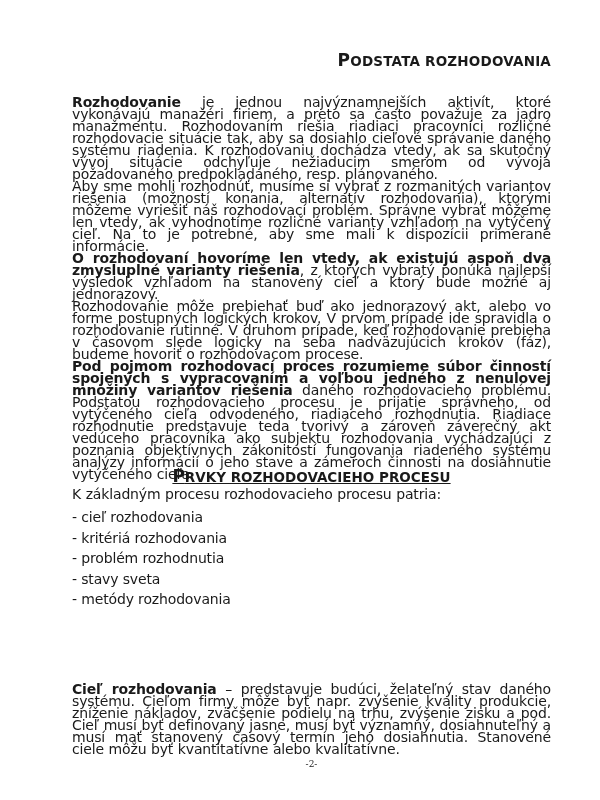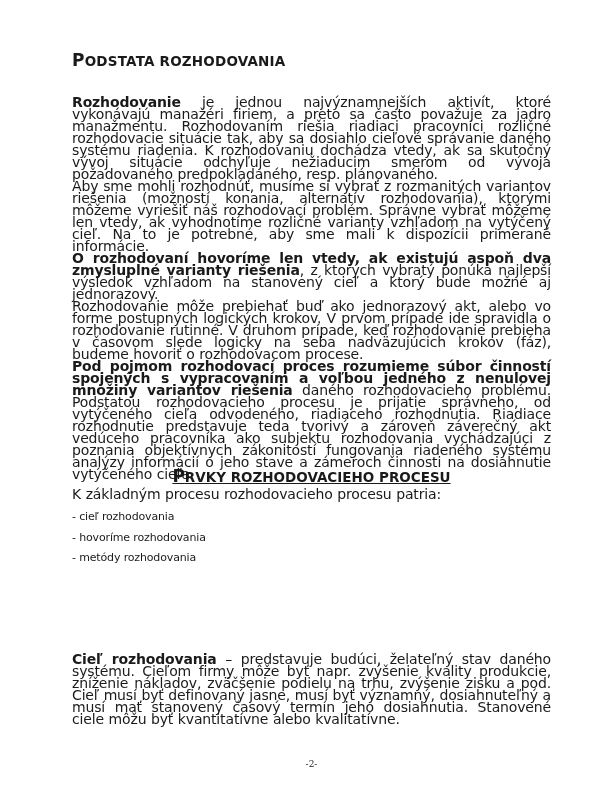--- a/index.html
+++ b/index.html
@@ -4,38 +4,38 @@
 <style>
   html, body { margin: 0; padding: 0; background: #ffffff; }
   body { width: 600px; height: 800px; overflow: hidden; position: relative; }
   .page {
     position: absolute; left: 72px; top: 0; width: 479px;
     font-family: "DejaVu Sans", sans-serif;
     color: #1a1a1a;
   }
   .h1 {
     position: absolute; left: 0; width: 479px; top: 50px;
-    text-align: left; font-weight: bold; font-size: 13.5px; letter-spacing: 0.2px;
+    text-align: right; font-weight: bold; font-size: 13.5px; letter-spacing: 0.2px;
   }
   .h1 .cap { font-size: 17px; }
   .p {
     font-size: 14px; line-height: 12px; text-align: justify;
     margin: 0; word-spacing: 0.3px; letter-spacing: -0.15px;
   }
   .b { font-weight: bold; }
   #block1 { position: absolute; top: 96px; left: 0; width: 479px; }
   .h2 {
     position: absolute; left: 0; width: 479px; top: 466px;
     text-align: center; font-weight: bold; font-size: 13.5px; text-decoration: underline;
   }
   .h2 .cap { font-size: 17px; }
   #intro2 { position: absolute; top: 488px; left: 0; width: 479px; }
   .list { position: absolute; top: 507px; left: 0; margin: 0; padding: 0; list-style: none; }
-  .list li { font-size: 11px; line-height: 20.6px; letter-spacing: -0.15px; }
-  #block3 { position: absolute; top: 653px; left: 0; width: 479px; }
+  .list li { font-size: 14px; line-height: 20.6px; letter-spacing: -0.15px; }
+  #block3 { position: absolute; top: 683px; left: 0; width: 479px; }
   .pagenum {
     position: absolute; top: 759px; left: 0; width: 479px; text-align: center;
     font-family: "DejaVu Serif", serif; font-size: 9px;
   }
 </style>
 </head>
 <body>
 
 <div class="page">
 
@@ -54,21 +54,23 @@
   <div class="h2">
     <span class="cap">P</span><span>RVKY ROZHODOVACIEHO PROCESU</span>
   </div>
 
   <div id="intro2">
     <p class="p">K základným procesu rozhodovacieho procesu patria:</p>
   </div>
 
   <ul class="list">
     <li>- cieľ rozhodovania</li>
-    <li>- hovoríme rozhodovania</li>
+    <li>- kritériá rozhodovania</li>
+    <li>- problém rozhodnutia</li>
+    <li>- stavy sveta</li>
     <li>- metódy rozhodovania</li>
   </ul>
 
   <div id="block3">
     <p class="p"><span class="b">Cieľ rozhodovania</span><span> – predstavuje budúci, želateľný stav daného systému. Cieľom firmy môže byť napr. zvýšenie kvality produkcie, zníženie nákladov, zväčšenie podielu na trhu, zvýšenie zisku a pod. Cieľ musí byť definovaný jasne, musí byť významný, dosiahnuteľný a musí mať stanovený časový termín jeho dosiahnutia. Stanovené ciele môžu byť kvantitatívne alebo kvalitatívne.</span></p>
   </div>
 
   <div class="pagenum">-2-</div>
 </div>
 

